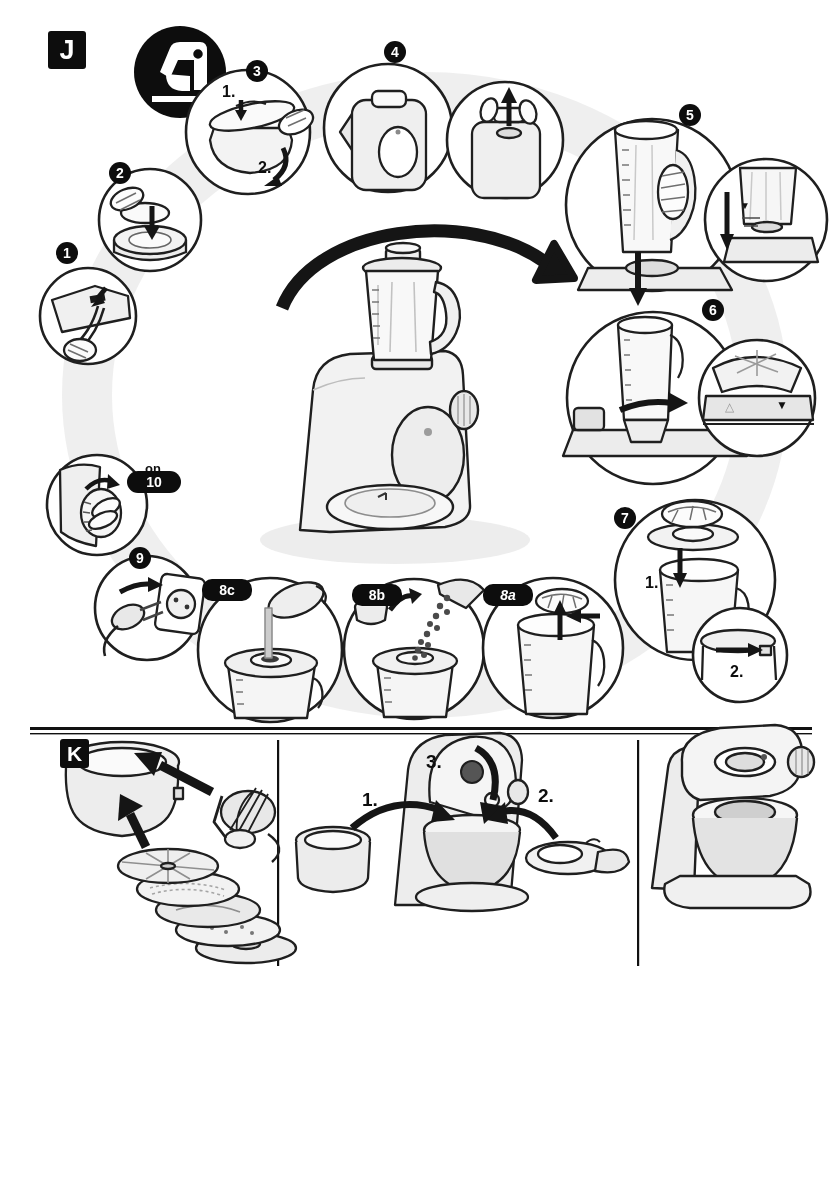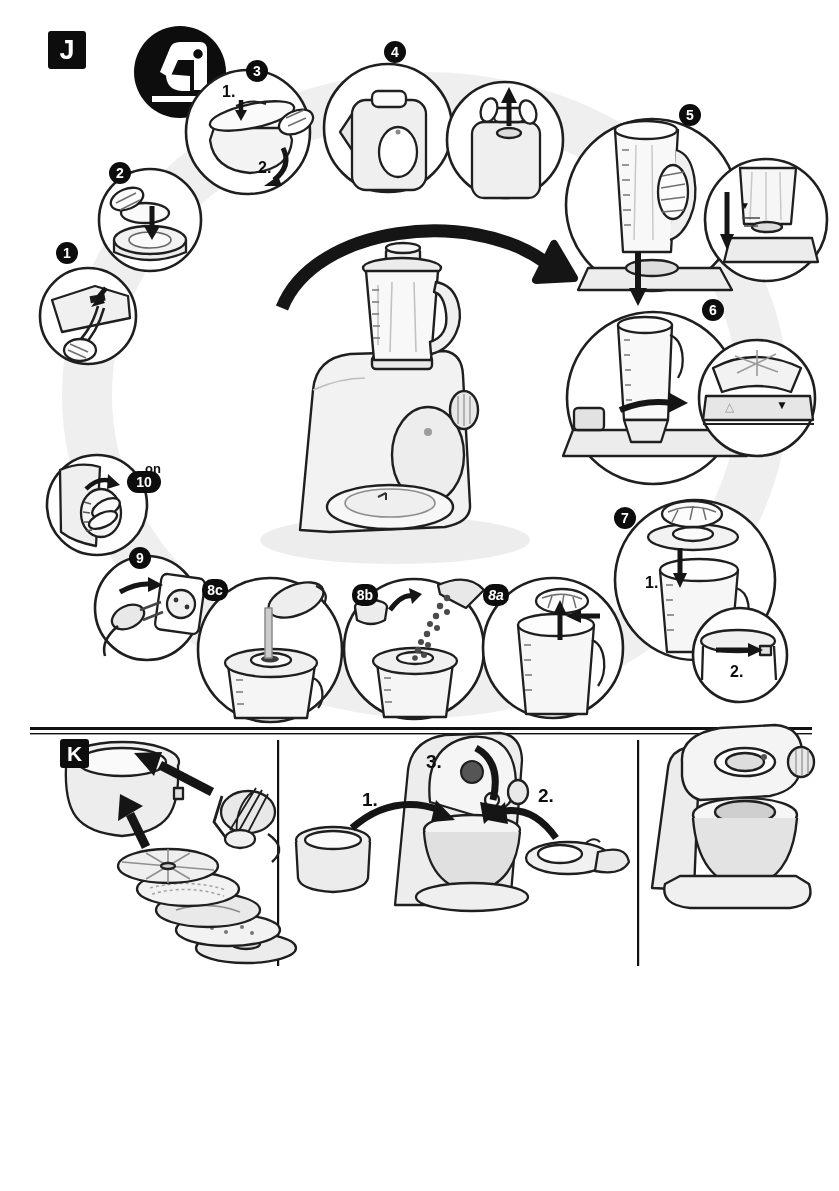--- a/index.html
+++ b/index.html
@@ -6,22 +6,22 @@
   #sheet{
     position:relative;width:839px;height:1191px;background:#ffffff;
     font-family:"Liberation Sans",sans-serif;overflow:hidden;
   }
   svg{position:absolute;left:0;top:0;}
   .badge{
     position:absolute;width:22px;height:22px;border-radius:50%;
     background:#0d0d0d;color:#ffffff;display:flex;align-items:center;justify-content:center;
     font-weight:bold;font-size:14px;line-height:1;z-index:5;
   }
-  .badge.pill{width:26px;border-radius:10px;}
-  .badge.pill.narrow{width:34px;border-radius:11px;}
+  .badge.pill{width:50px;border-radius:10px;}
+  .badge.pill.narrow{width:54px;border-radius:11px;}
   .ann{
     position:absolute;color:#0d0d0d;font-weight:bold;font-size:16px;line-height:1;z-index:5;
   }
   .ann.big{font-size:19px;}
   .ann.small{font-size:13px;}
   .mark{position:absolute;line-height:1;z-index:5;font-size:11px;color:#111;}
   .mark.gray{color:#9a9a9a;}
   .letterbox{
     position:absolute;background:#0d0d0d;color:#fff;display:flex;align-items:center;justify-content:center;
     font-weight:bold;border-radius:3px;z-index:5;

